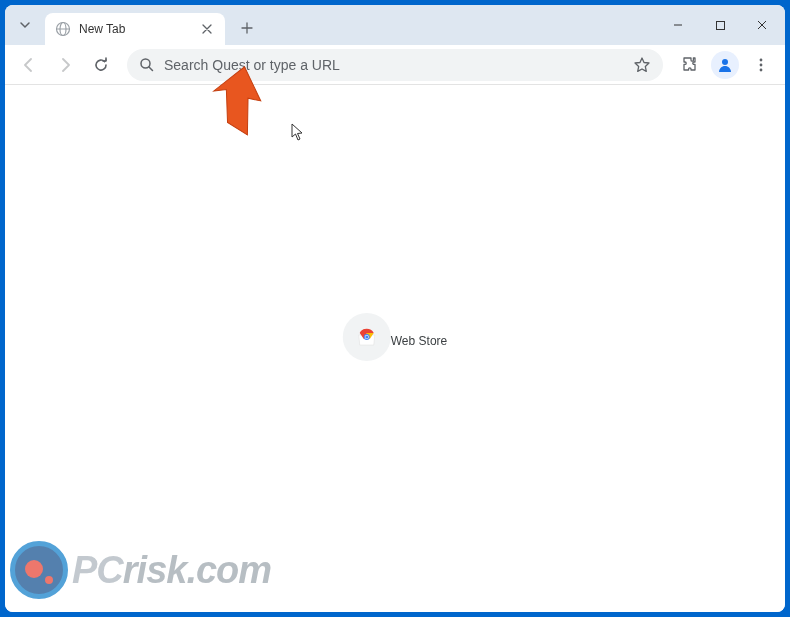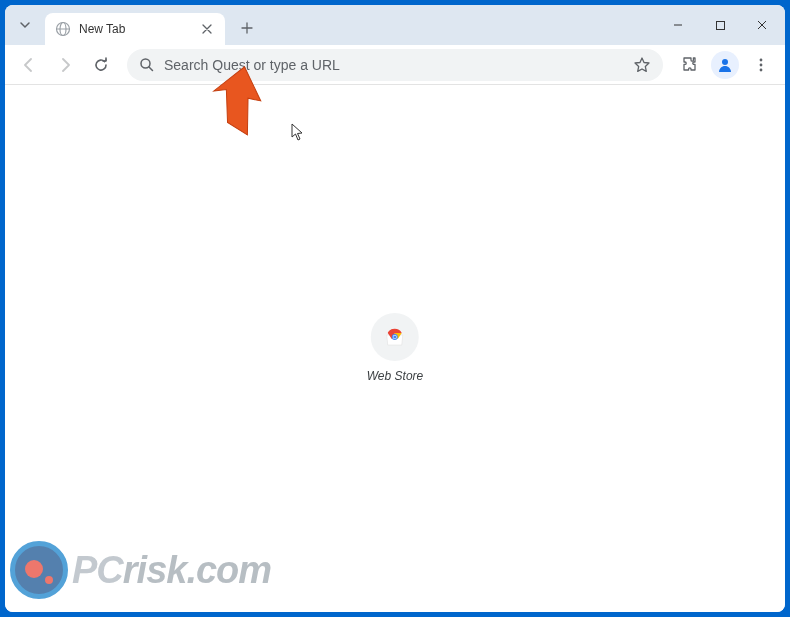--- a/index.html
+++ b/index.html
@@ -166,24 +166,23 @@
   flex: 1;
   background: #fff;
   position: relative;
 }
 .shortcut {
   position: absolute;
   left: 50%;
   top: 228px;
   transform: translateX(-50%);
   display: flex;
-  flex-direction: column;
-  align-items: center;
-  cursor: pointer;
-  font-style: italic;
+  flex-direction: row;
+  align-items: center;
+  cursor: pointer;
 }
 .shortcut-circle {
   width: 48px;
   height: 48px;
   border-radius: 50%;
   background: #f1f3f4;
   display: flex;
   align-items: center;
   justify-content: center;
   margin-bottom: 8px;

